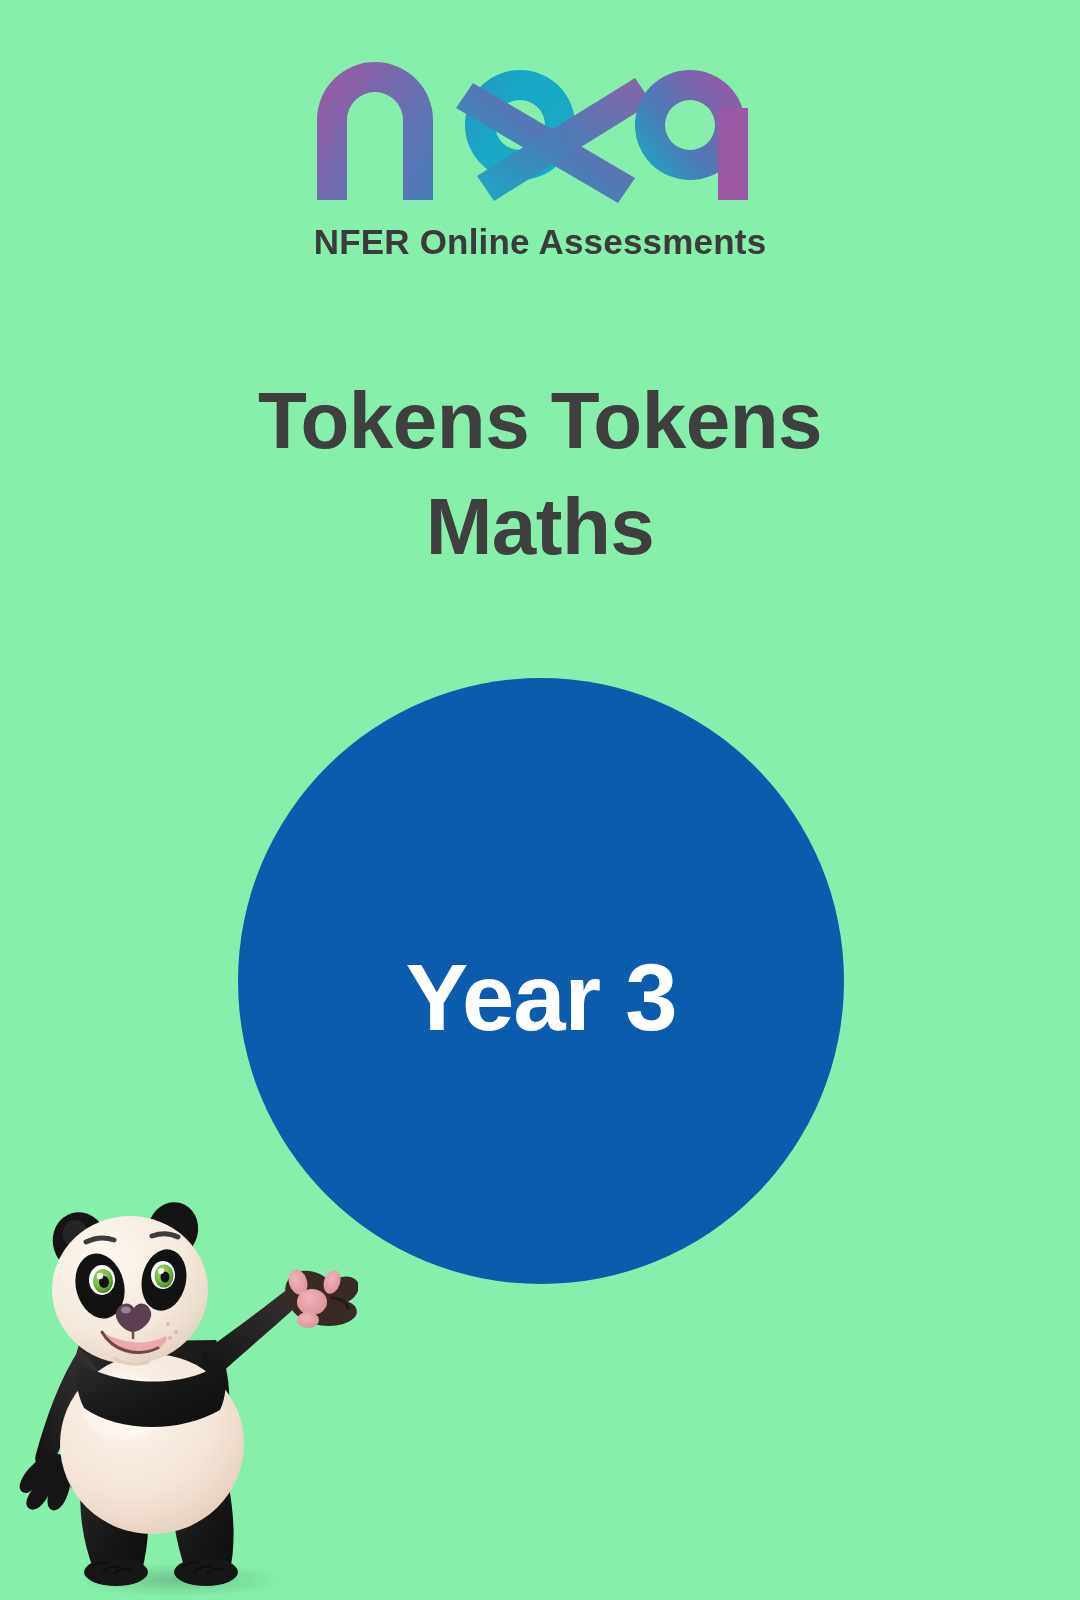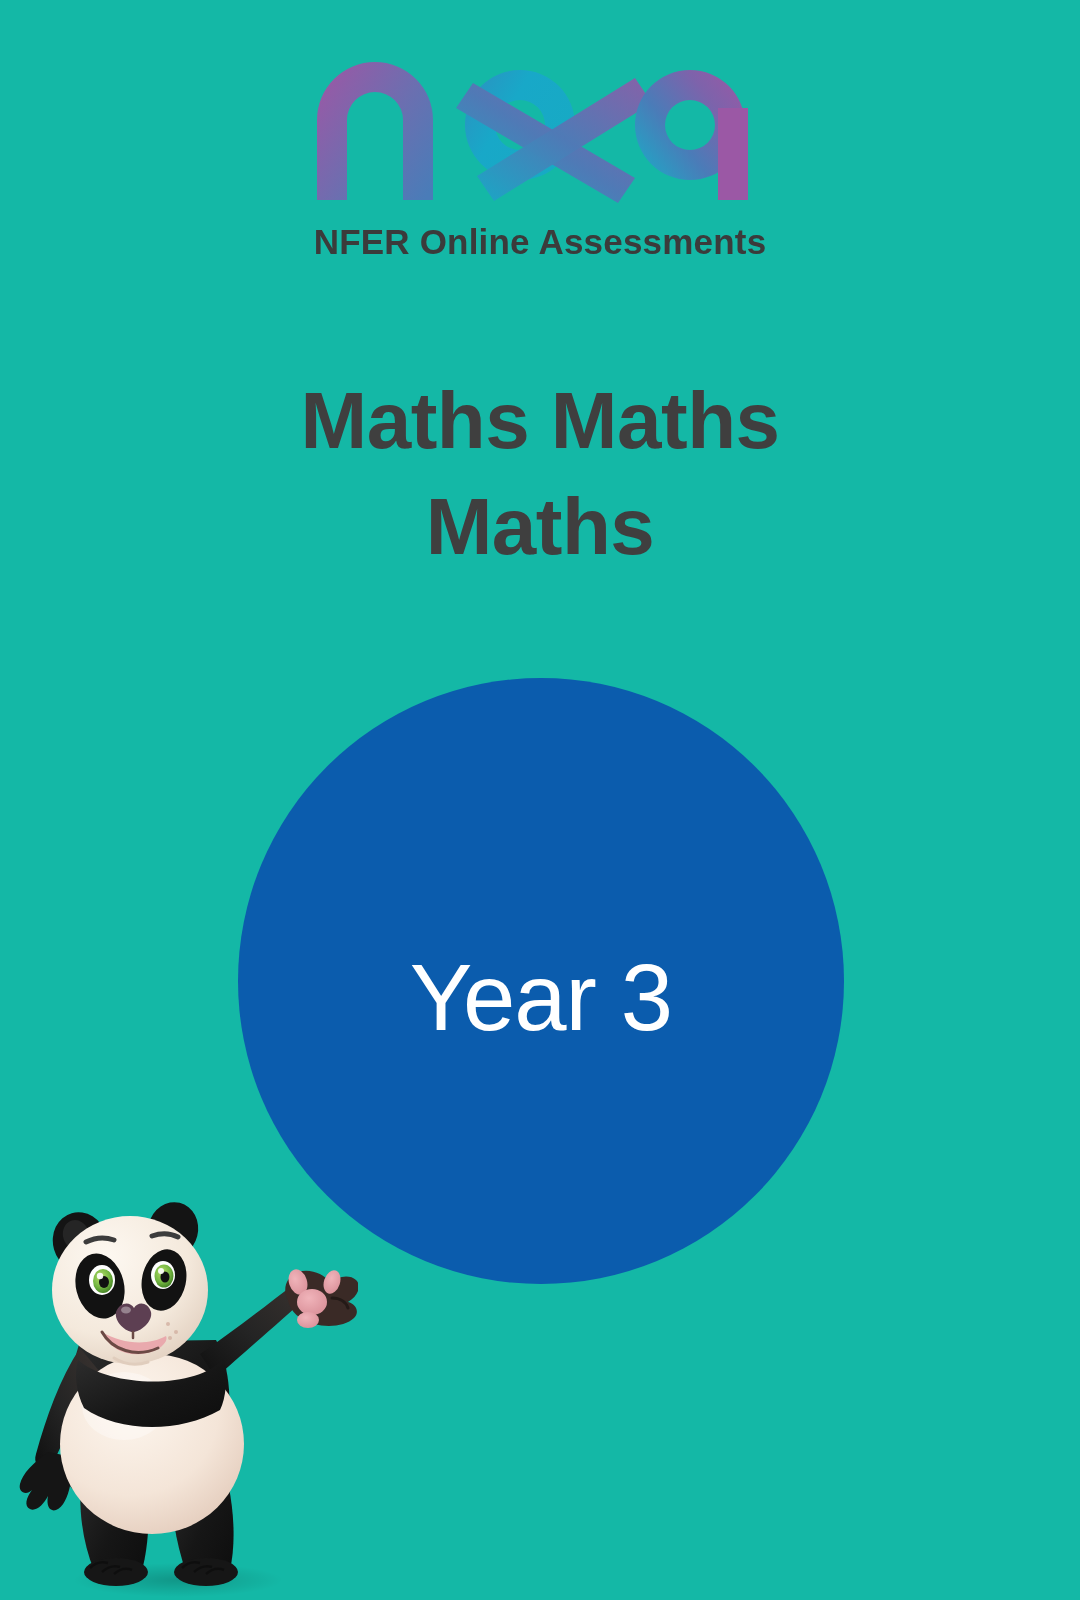--- a/index.html
+++ b/index.html
@@ -7,21 +7,21 @@
     width: 1080px;
     height: 1600px;
     background: #ffffff;
     font-family: "Liberation Sans", sans-serif;
     overflow: hidden;
   }
   #page {
     position: relative;
     width: 1080px;
     height: 1600px;
-    background: #14b8a6;
+    background: #86efac;
   }
 
   
   .logo-block {
     position: absolute;
     left: 0;
     top: 48px;
     width: 1080px;
     text-align: center;
   }
@@ -66,21 +66,21 @@
     height: 606px;
     border-radius: 50%;
     background: #0b5cad;
     display: flex;
     align-items: center;
     justify-content: center;
   }
   .year-label {
     color: #ffffff;
     font-size: 94px;
-    font-weight: normal;
+    font-weight: bold;
     letter-spacing: -1px;
     line-height: 1;
     margin-top: 34px;
   }
 
   
   .mascot {
     position: absolute;
     left: 18px;
     top: 1182px;
@@ -130,21 +130,21 @@
 
       <path d="M385 22 A55 55 0 1 0 385 132 A55 55 0 1 0 385 22 Z
                M385 52 A25 25 0 1 1 385 102 A25 25 0 1 1 385 52 Z" fill="url(#gradA)" fill-rule="evenodd"></path>
       <rect x="413" y="60" width="30" height="92" fill="#9b58a5"></rect>
     </svg>
 
     <div class="logo-wordmark">NFER Online Assessments</div>
   </div>
 
   <div class="title-block">
-    <div class="title-line">Maths Maths</div>
+    <div class="title-line">Tokens Tokens</div>
     <div class="title-line">Maths</div>
   </div>
 
   <div class="year-badge">
     <span class="year-label">Year 3</span>
   </div>
 
   <svg class="mascot" viewBox="0 0 340 420" aria-hidden="true">
     <defs>
       <radialGradient id="bellyG" cx="0.38" cy="0.3" r="0.78">

